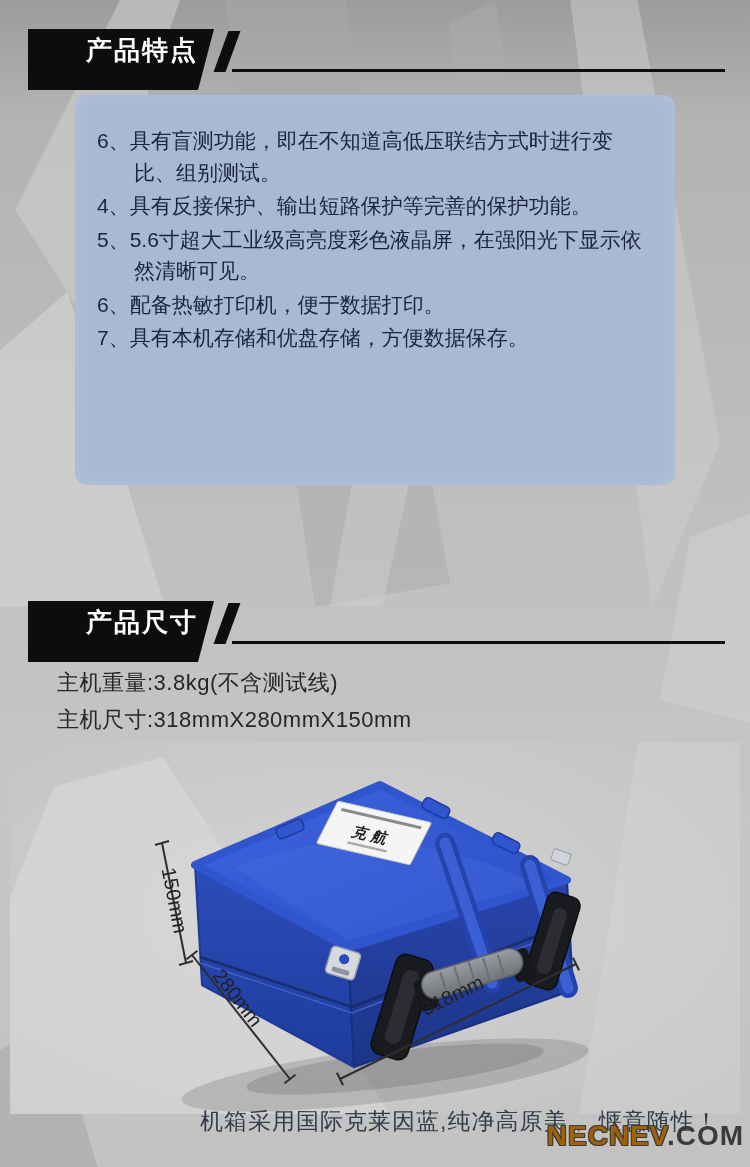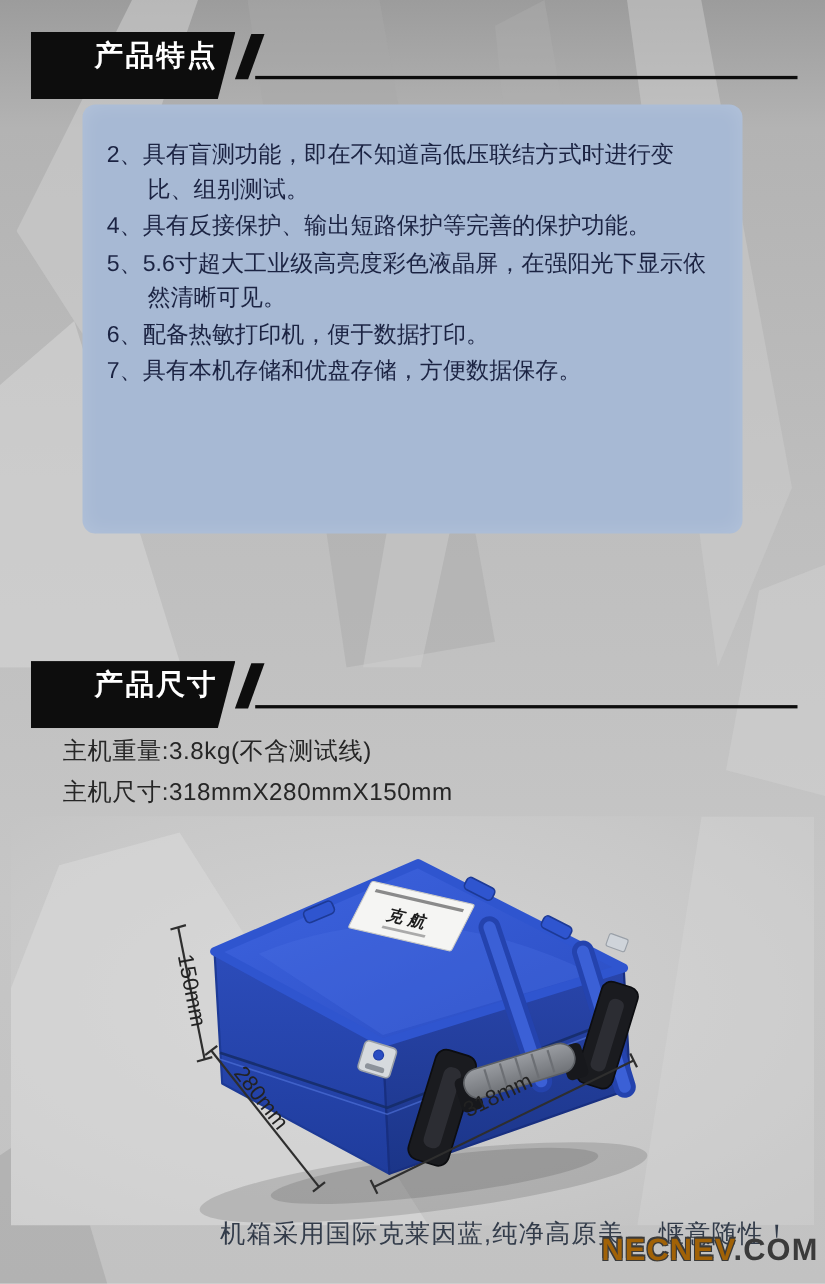--- a/index.html
+++ b/index.html
@@ -70,21 +70,21 @@
 
 <div class="banner-row" style="top:29px;">
   <div class="bshape">
     <span class="blabel">产品特点</span>
   </div>
   <div class="bsliver"></div>
   <div class="bline"></div>
 </div>
 
 <div class="feature-box">
-  <div class="feature-item">2、具有盲测功能，即在不知道高低压联结方式时进行变比、组别测试。</div>
+  <div class="feature-item">6、具有盲测功能，即在不知道高低压联结方式时进行变比、组别测试。</div>
   <div class="feature-item">4、具有反接保护、输出短路保护等完善的保护功能。</div>
   <div class="feature-item">5、5.6寸超大工业级高亮度彩色液晶屏，在强阳光下显示依然清晰可见。</div>
   <div class="feature-item">6、配备热敏打印机，便于数据打印。</div>
   <div class="feature-item">7、具有本机存储和优盘存储，方便数据保存。</div>
 </div>
 
 <div class="banner-row" style="top:601px;">
   <div class="bshape">
     <span class="blabel">产品尺寸</span>
   </div>

